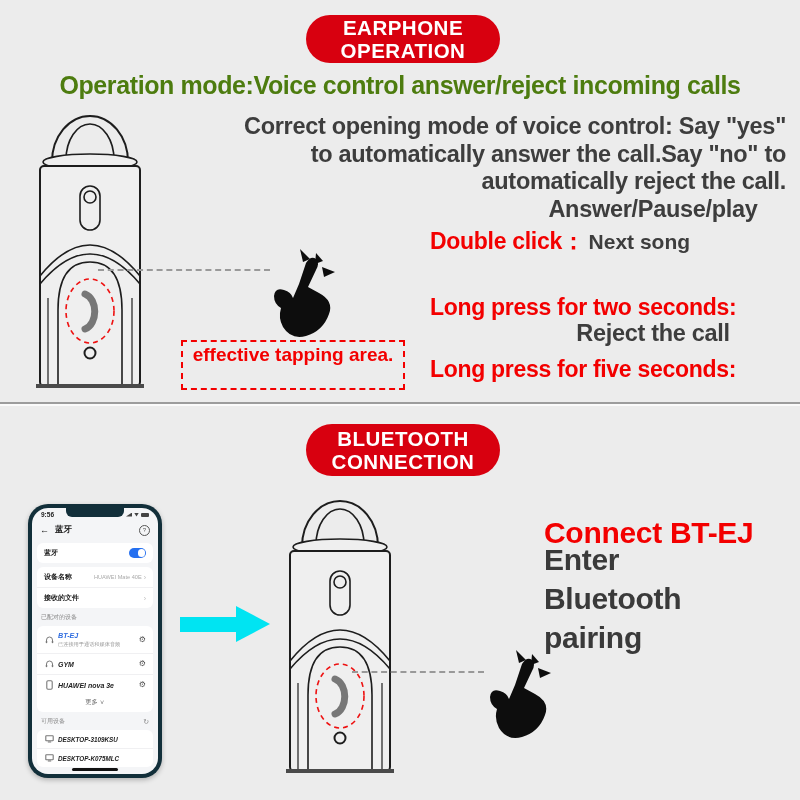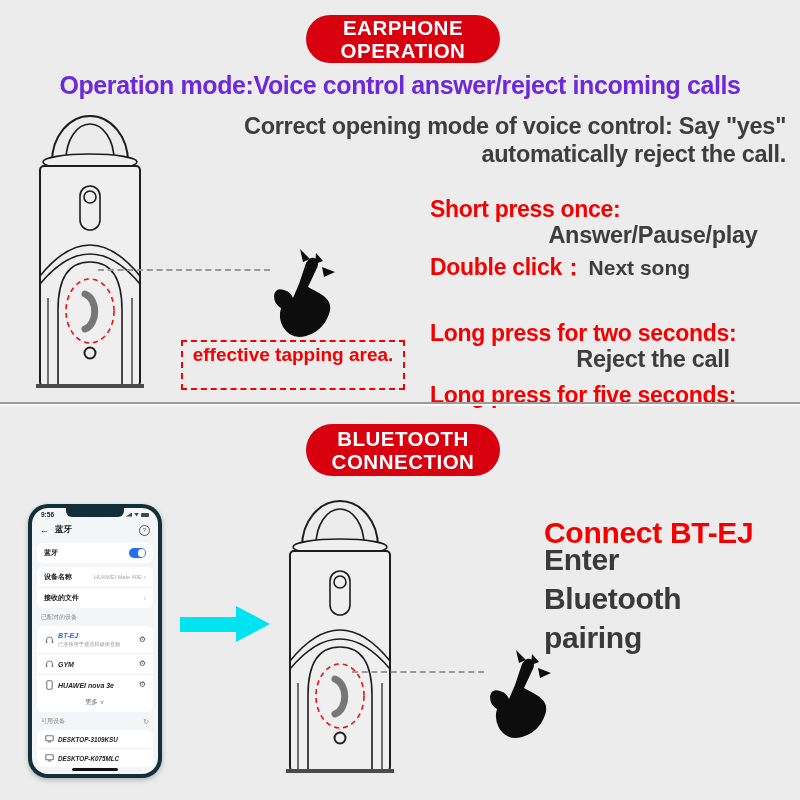--- a/index.html
+++ b/index.html
@@ -6,21 +6,21 @@
   body{width:800px;height:800px;background:#ececec;font-family:"Liberation Sans", sans-serif;overflow:hidden;}
   .canvas{position:relative;width:800px;height:620px;background:#ececec;}
   .abs{position:absolute;}
 
   
   .badge{background:#d8000f;color:#fff;border-radius:26px;text-align:center;
          font-weight:bold;display:flex;flex-direction:column;justify-content:center;
          letter-spacing:.5px;}
   .badge div{line-height:23px;font-size:20.5px;}
 
-  .headline{width:800px;text-align:center;color:#6d28d9;font-weight:bold;
+  .headline{width:800px;text-align:center;color:#4d7c0f;font-weight:bold;
             font-size:25px;letter-spacing:-0.4px;}
 
   .paragraph{width:640px;text-align:right;color:#3d3d3d;font-weight:600;
              font-size:23.5px;line-height:27.5px;letter-spacing:-0.3px;}
 
   .instr{width:368px;}
   .instr-label{color:#f30000;font-weight:bold;font-size:23px;line-height:26px;letter-spacing:-0.3px;}
   .instr-value{color:#3d3d3d;font-weight:600;font-size:23.5px;line-height:26px;
                margin-left:80px;width:286px;text-align:center;letter-spacing:-0.3px;}
   .instr-item{margin-bottom:6px;}
@@ -85,20 +85,21 @@
 
   <div class="abs badge" style="left:306px;top:15px;width:194px;height:48px;">
     <div>EARPHONE</div>
     <div>OPERATION</div>
   </div>
 
   <div class="abs headline" style="left:0;top:71px;">Operation mode:Voice control answer/reject incoming calls</div>
 
   <div class="abs paragraph" style="right:14px;top:113px;">
     <div>Correct opening mode of voice control: Say "yes"</div>
+    <div>to automatically answer the call.Say "no" to</div>
     <div>automatically reject the call.</div>
   </div>
 
   <svg class="abs" style="left:30px;top:98px;" width="120" height="292" viewBox="0 0 120 292">
     <path d="M22,64 A38,46 0 0 1 98,64" fill="none" stroke="#1d1d1d" stroke-width="2"></path>
     <path d="M36,62 A24,36 0 0 1 84,62" fill="none" stroke="#1d1d1d" stroke-width="1.6"></path>
     <ellipse cx="60" cy="64" rx="47" ry="8" fill="#efefef" stroke="#1d1d1d" stroke-width="1.6"></ellipse>
     <rect x="10" y="68" width="100" height="220" rx="4" fill="#efefef" stroke="#1d1d1d" stroke-width="2"></rect>
     <rect x="50" y="88" width="20" height="44" rx="10" fill="none" stroke="#1d1d1d" stroke-width="1.6"></rect>
     <circle cx="60" cy="99" r="6" fill="none" stroke="#1d1d1d" stroke-width="1.6"></circle>
@@ -117,21 +118,20 @@
 
   <svg class="abs" style="left:266px;top:247px;" width="72" height="96" viewBox="0 0 72 96">
     <polygon points="34,2 44,12 37,15" fill="#0d0d0d"></polygon>
     <polygon points="50,6 57,14 49,17" fill="#0d0d0d"></polygon>
     <polygon points="56,20 69,25 58,30" fill="#0d0d0d"></polygon>
     <path d="M40,16 Q45,8 50,12 Q54,16 50,23 L42,40 L53,46 Q68,54 63,67 Q57,84 40,89 Q25,93 17,80 Q12,71 15,61 Q8,57 8,49 Q9,40 18,43 Q25,45 27,51 L33,37 Z" fill="#0d0d0d"></path>
   </svg>
 
   <div class="abs instr" style="left:430px;top:196px;">
     <div class="instr-item">
-      <div class="instr-label">Short press once:</div>
       <div class="instr-value">Answer/Pause/play</div>
     </div>
     <div class="instr-item inline">
       <span class="instr-label">Double click：</span><span class="instr-value-inline">Next song</span>
     </div>
     <div class="instr-item gap">
       <div class="instr-label">Long press for two seconds:</div>
       <div class="instr-value">Reject the call</div>
     </div>
     <div class="instr-item">

